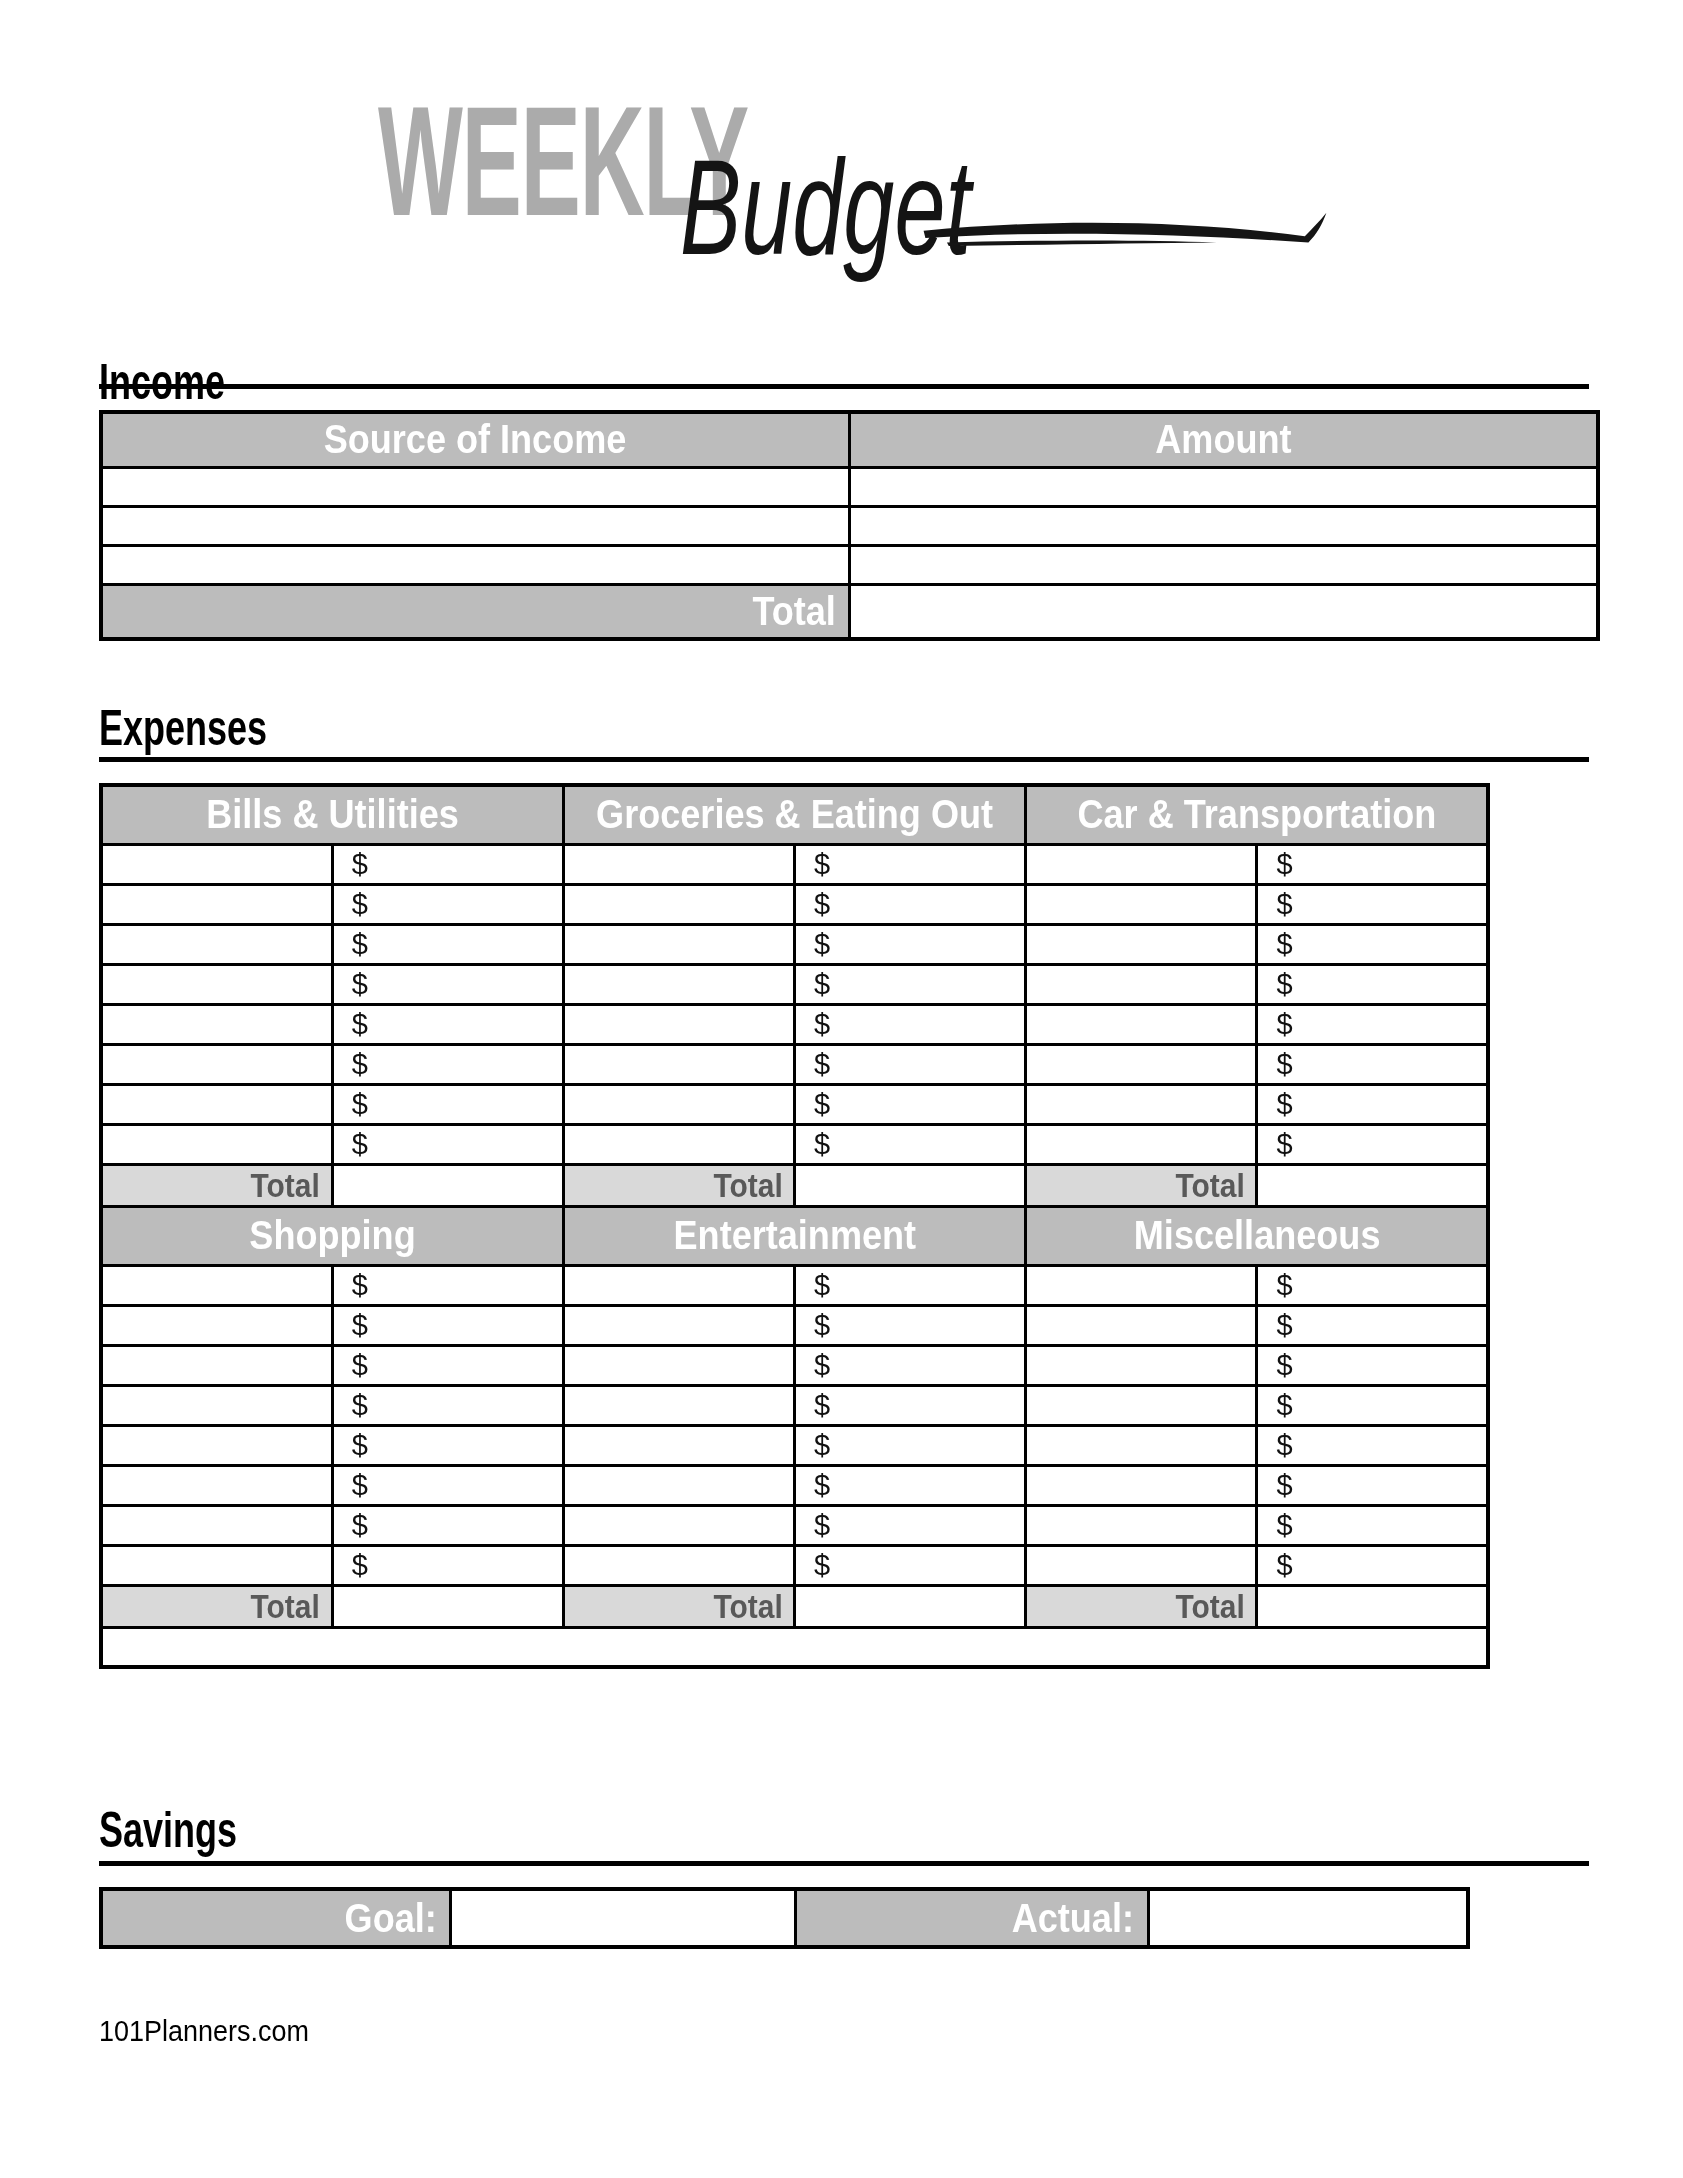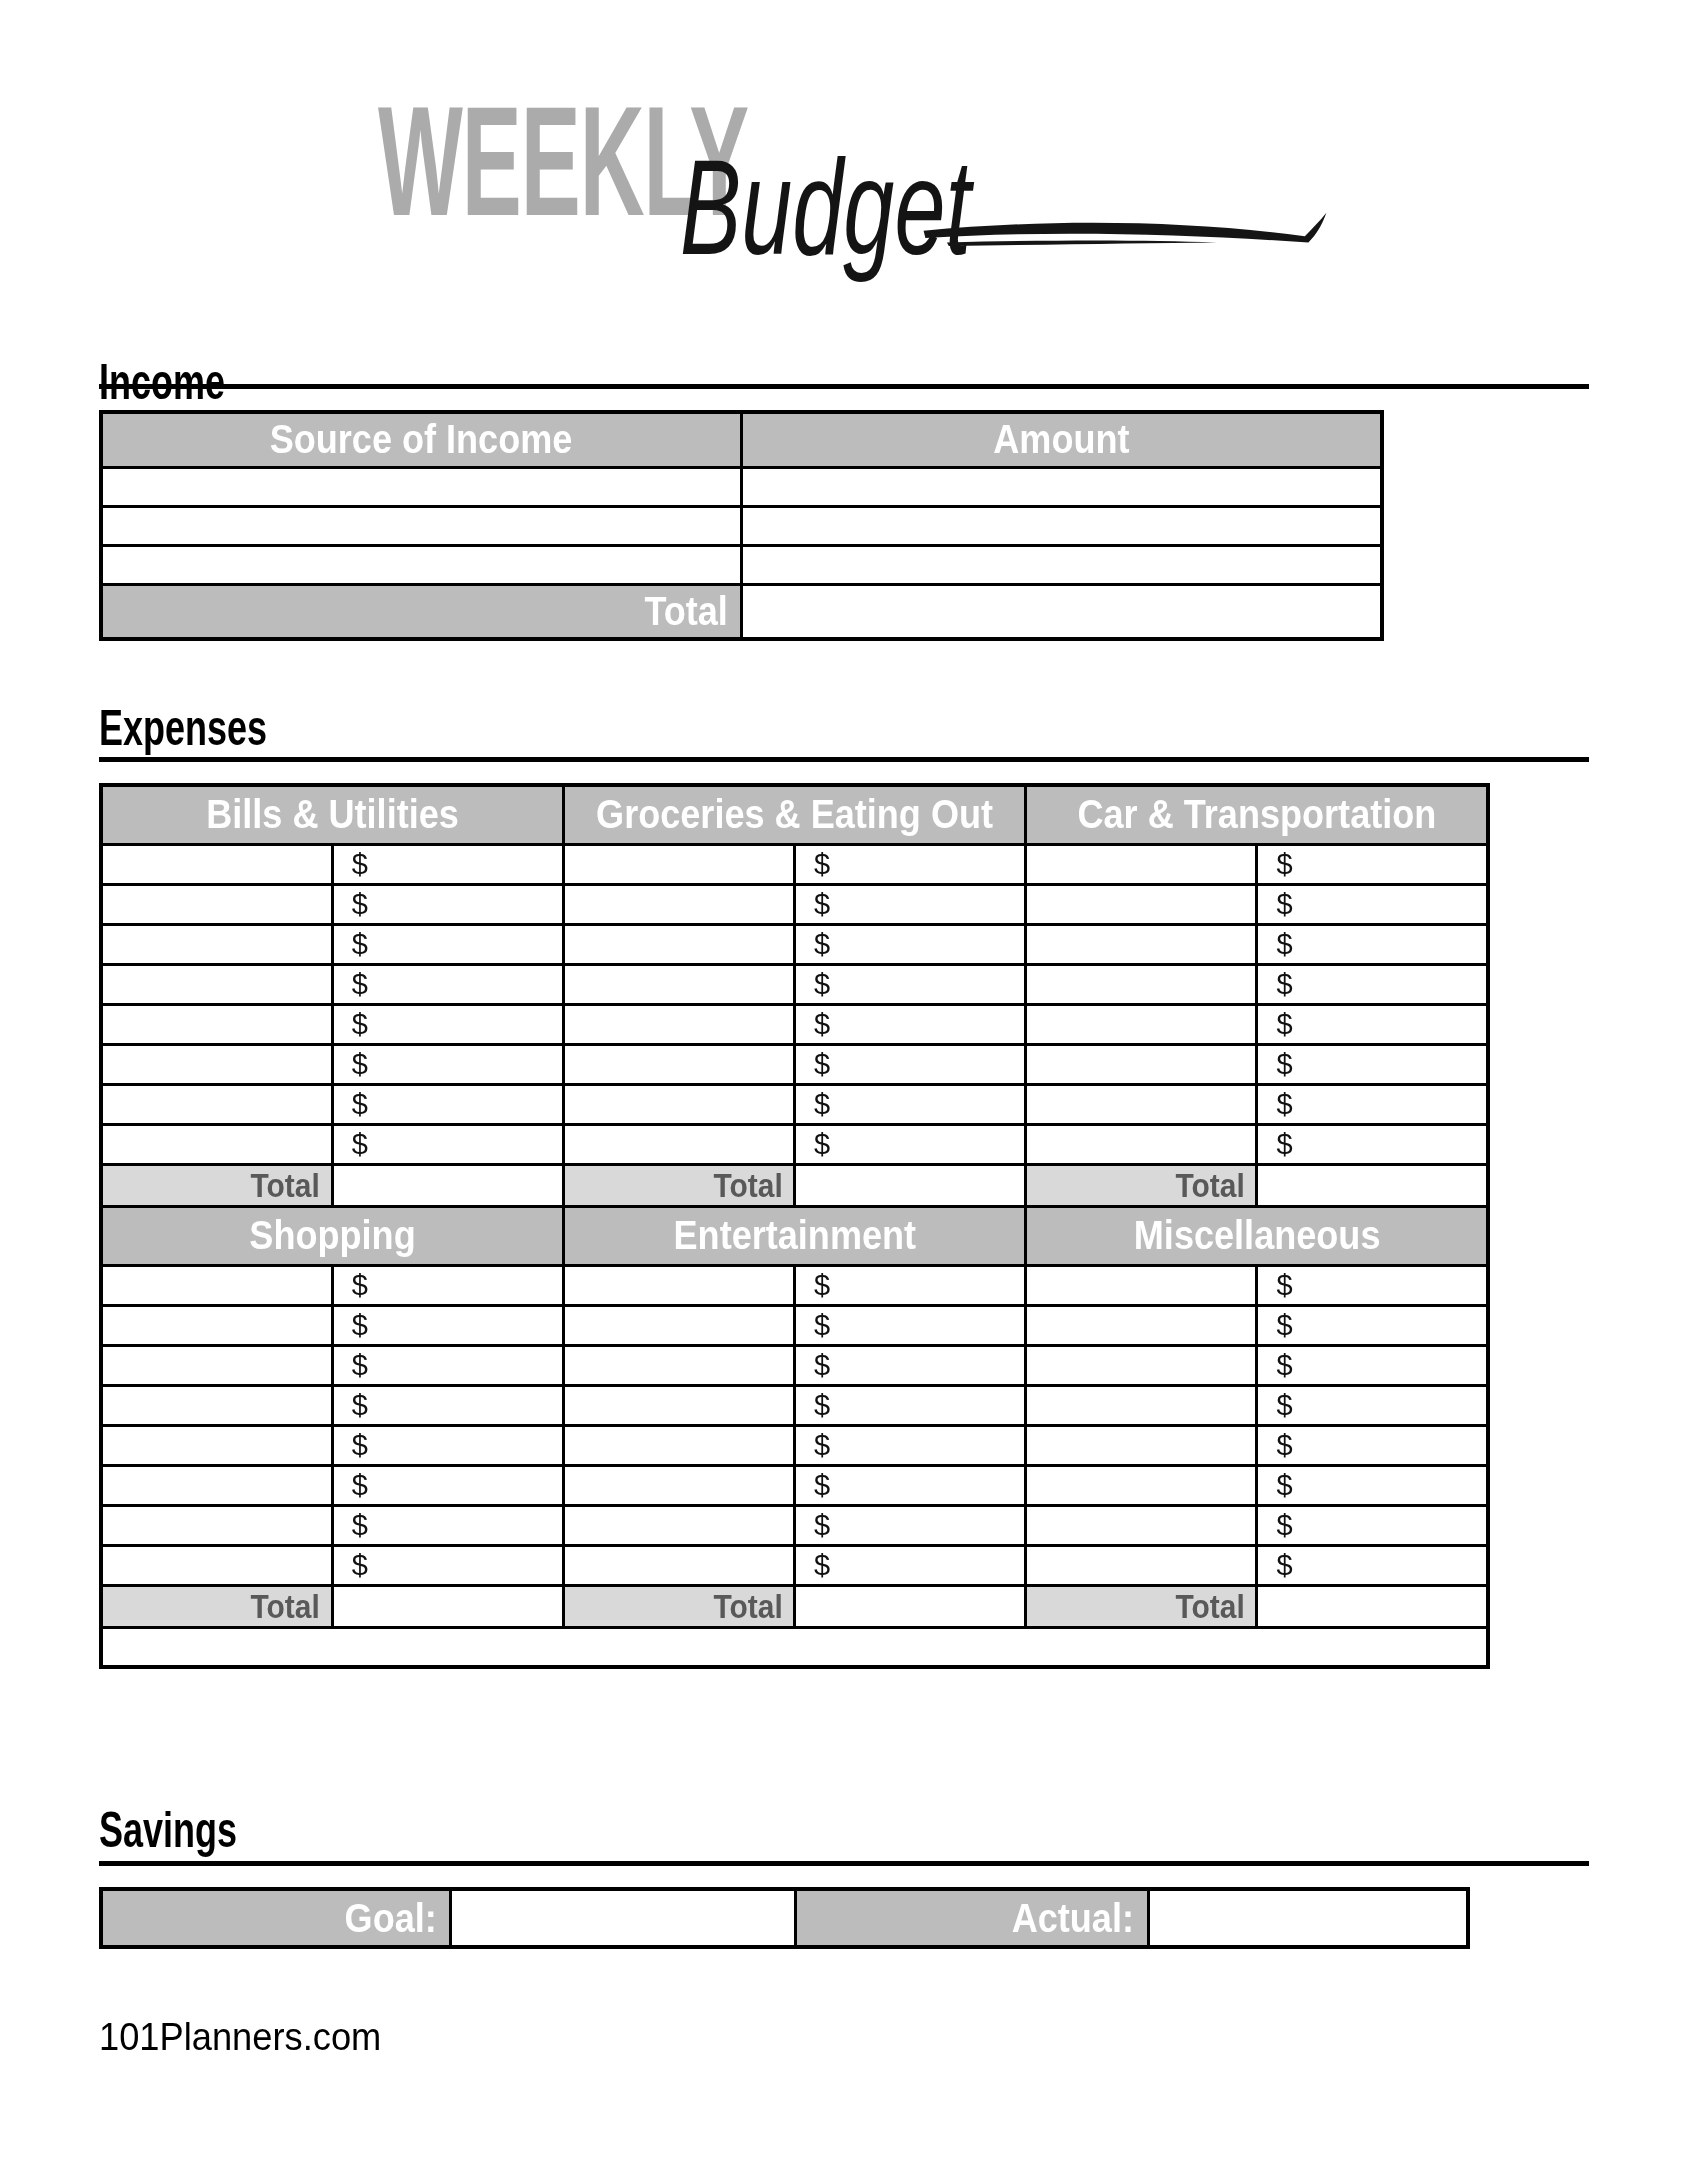--- a/index.html
+++ b/index.html
@@ -20,21 +20,21 @@
     color:#000;white-space:nowrap;}
   .cx-h{display:inline-block;transform:scaleX(.72);transform-origin:0 0;}
   #h-income{top:331px;margin-top:26px;} #h-expenses{top:703px;} #h-savings{top:1805px;}
   .rule{position:absolute;left:99px;width:1490px;height:5.4px;background:#000;}
   #r-income{top:384px;} #r-expenses{top:757px;} #r-savings{top:1861px;}
 
   
   .tbl{position:absolute;left:99px;border-collapse:collapse;table-layout:fixed;
        border:4.5px solid #000;background:#fff;}
   .tbl th,.tbl td{border:3.6px solid #000;padding:0;vertical-align:middle;overflow:hidden;}
-  #income-table{top:410px;width:1285px;}
+  #income-table{top:410px;width:1501px;}
   #expenses-table{top:783px;width:1391px;}
   #savings-table{top:1887px;width:1371px;}
 
   .gray-h{background:#bcbcbc;color:#fff;font-weight:700;font-size:41px;text-align:center;}
   .cxc{display:inline-block;transform:scaleX(.88);transform-origin:50% 50%;white-space:nowrap;}
   .cxr{display:inline-block;transform:scaleX(.88);transform-origin:100% 50%;white-space:nowrap;}
   .right{text-align:right;padding-right:12.6px !important;}
 
   #income-table tr{height:39px;}
   #income-table tr.hdr-row{height:55px;}
@@ -50,21 +50,21 @@
     text-align:right;padding-right:10.8px !important;}
   .grand-label{background:#a9a9a9;color:#fff;font-weight:700;font-size:41px;
     text-align:right;padding-right:14.4px !important;}
   .amt{padding-left:18px !important;font-size:29px;color:#111;text-align:left;
     font-weight:400;}
   .blank{background:#fff;}
 
   #savings-table tr{height:58px;}
 
   
-  .footer{position:absolute;left:99px;top:2014px;font-size:39px;line-height:1.2;color:#000;}
+  .footer{position:absolute;left:99px;top:2014px;font-size:29px;line-height:1.2;color:#000;}
   .cx-f{display:inline-block;transform:scaleX(.93);transform-origin:0 0;white-space:nowrap;}
 </style>
 </head>
 <body>
 
 <div class="page">
 
   <div class="title-weekly">
     <span class="cx-title">WEEKLY</span>
   </div>

